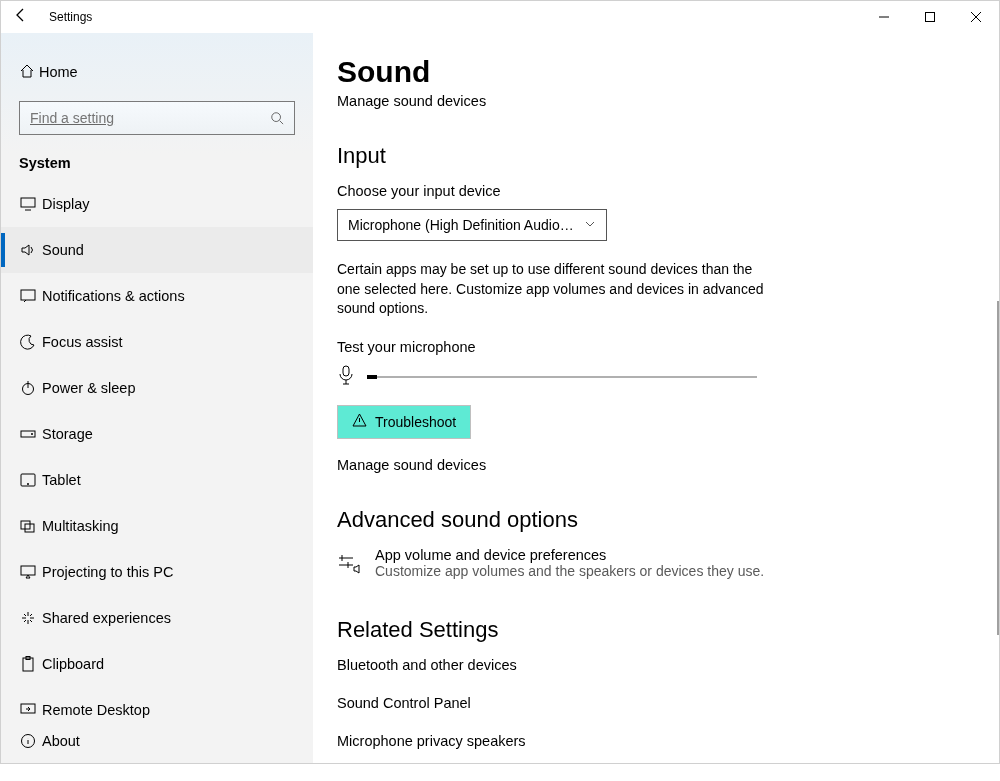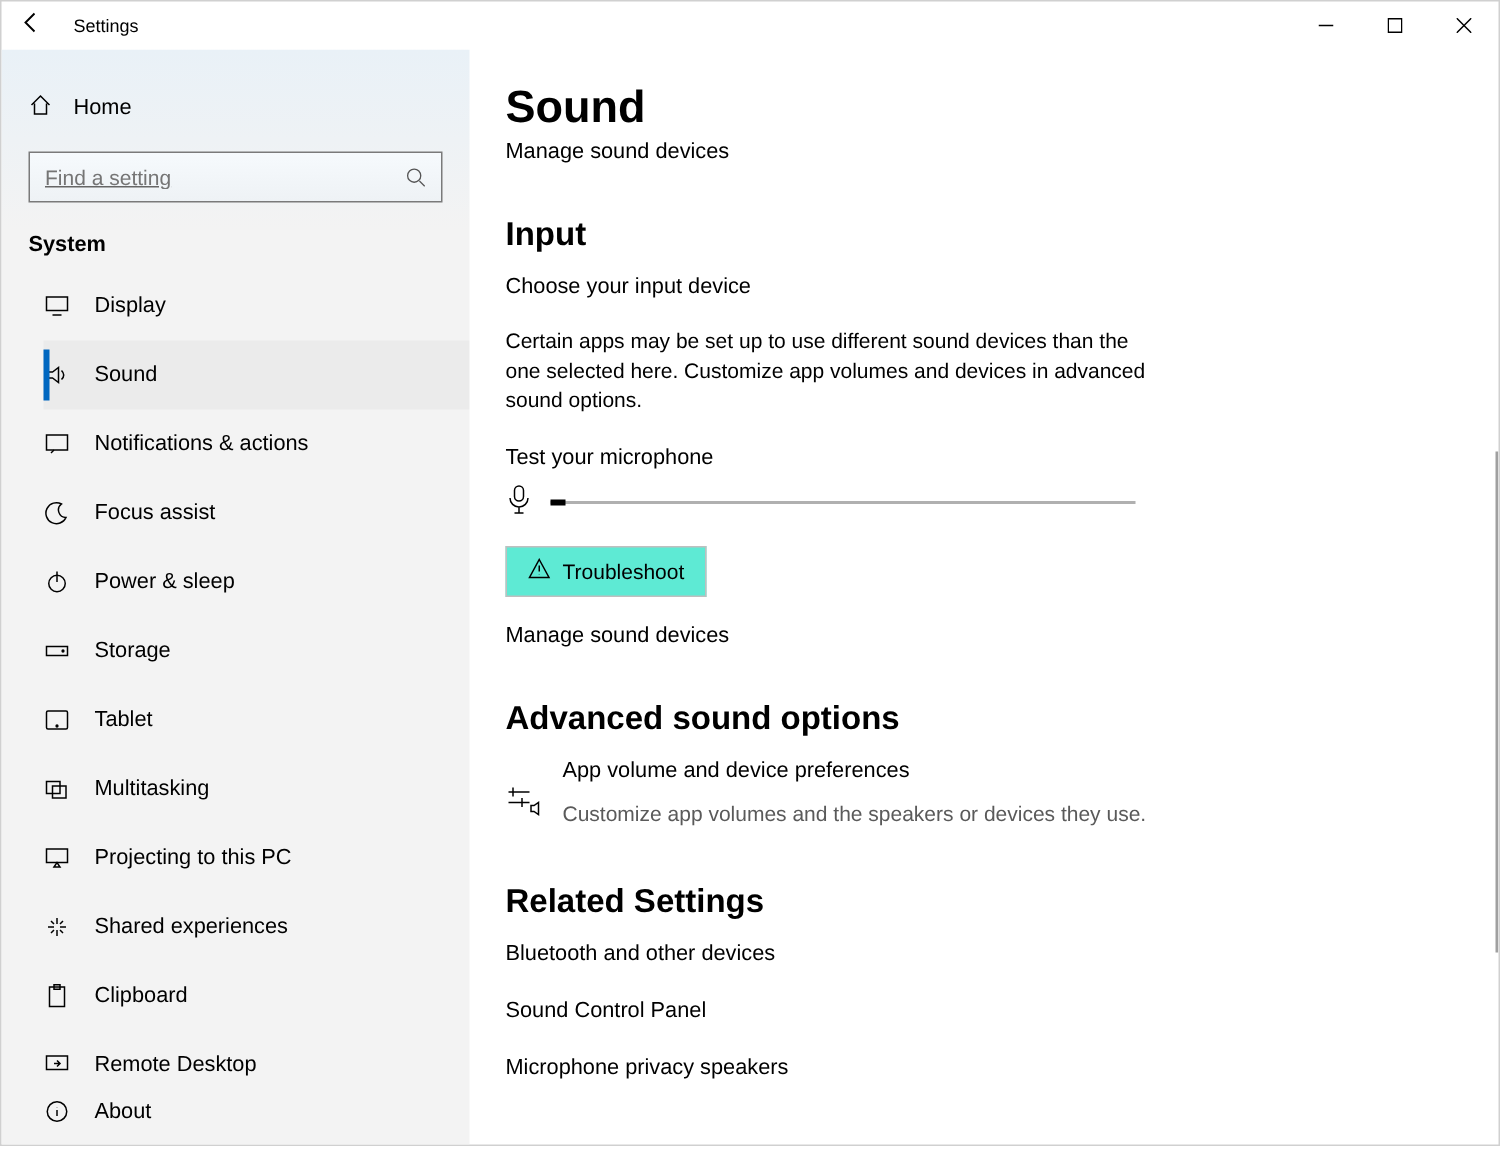--- a/index.html
+++ b/index.html
@@ -6,48 +6,48 @@
   html, body { width: 1000px; height: 781px; overflow: hidden; background: #fff; color: #000; }
   .window { width: 1000px; height: 764px; display: flex; flex-direction: column; border: 1px solid #d0d0d0; }
   .titlebar { height: 32px; display: flex; align-items: center; }
   .titlebar-left { display: flex; align-items: center; padding-left: 12px; gap: 20px; flex: 1; }
   .titlebar-title { font-size: 12px; color: #000; }
   .titlebar-controls { display: flex; }
   .tbbtn { width: 46px; height: 32px; display: flex; align-items: center; justify-content: center; color:#000; }
   .tbbtn svg { width: 10px; height: 10px; }
   .body { display: flex; flex: 1; overflow: hidden; }
   .sidebar { width: 312px; background: linear-gradient(to bottom, #e9f1f7 0%, #f3f3f3 120px, #f3f3f3 100%); display: flex; flex-direction: column; padding-top: 18px; }
-  .home-row { display: flex; align-items: center; height: 42px; padding-left: 18px; gap: 14px; font-size: 14.5px; color:#000; }
+  .home-row { display: flex; align-items: center; height: 42px; padding-left: 18px; gap: 4px; font-size: 14.5px; color:#000; }
   .search-wrap { padding: 8px 18px 0 18px; }
   .search { display:flex; align-items:center; height: 34px; border: 1px solid #7a7a7a; background: linear-gradient(to bottom,#f6fafd,#eef2f5); }
   .search input { flex:1; border:none; background:transparent; padding:0 10px; font-size:14px; color:#666; outline:none;text-decoration:underline; }
   .search-btn { width:34px; display:flex; align-items:center; justify-content:center; color:#555; }
   .section-title { font-weight: 600; font-size: 14.5px; padding: 20px 0 10px 18px; color:#000; }
   .navlist { display:flex; flex-direction:column; }
-  .navitem { display:flex; align-items:center; height:46px; gap:16px; font-size:14.5px; color:#000; position:relative;margin-left:28px; }
+  .navitem { display:flex; align-items:center; height:46px; padding-left:18px; gap:5px; font-size:14.5px; color:#000; position:relative; }
   .navitem .icon { width:18px; display:flex; justify-content:center; color:#000; }
   .navitem.active::before { content:""; position:absolute; left:0; top:6px; bottom:6px; width:4px; background:#0067c0; }
   .navitem.active { background: rgba(0,0,0,0.03); }
   .content { flex:1; overflow-y:auto; padding: 22px 24px 0 24px; position:relative; }
   .content::-webkit-scrollbar { width:2px; }
   .page-title { font-size: 30px; font-weight: 600; margin-bottom: 2px; }
   .page-sub { font-size:14px; color:#000; margin-bottom:28px; }
-  .h2 { font-size:22px; font-weight:700; margin:20px 0 14px 0; }
+  .h2 { font-size:22px; font-weight:400; margin:20px 0 14px 0; }
   .label { font-size:14.5px; margin-bottom:10px; color:#000; }
   .dropdown { width:270px; height:32px; border:1px solid #555; display:flex; align-items:center; padding:0 10px; font-size:14px; justify-content:space-between; color:#000; }
   .dropdown .chev { color:#555; }
   .note { font-size:14px; color:#000; max-width:430px; line-height:1.4; margin-top:19px; }
   .linklike { font-size:14.5px; color:#000; margin-top:14px; }
   .mic-row { display:flex; align-items:center; gap:12px; margin-top:8px; }
   .mic-bar { position:relative; width:390px; height:2px; background:#b0b0b0; }
   .mic-bar-fill { position:absolute; left:0; top:-1px; width:10px; height:4px; background:#000; }
   .button { display:inline-flex; align-items:center; gap:8px; height:34px; background:#5eead4; border:1px solid #bfbfbf; padding:0 14px; font-size:14px; margin-top:16px; }
   .adv-row { display:flex; gap:14px; align-items:flex-end; margin-top:8px; }
   .adv-row .txt .t1 { font-size:14.5px; font-weight:500; }
-  .adv-row .txt .t2 { font-size:14px; color:#5a5a5a;margin-top:12px; }
+  .adv-row .txt .t2 { font-size:14px; color:#5a5a5a; }
   .related-link { font-size:14.5px; color:#000; margin-top:10px; }
   .scroll-indicator { position:absolute; right:0; top:268px; bottom:128px; width:2px; background:#a0a0a0; }
   svg { stroke: currentColor; fill: none; stroke-width:1; }
 </style>
 </head>
 <body>
 
 <div class="window">
   <div class="titlebar">
     <div class="titlebar-left">
@@ -218,20 +218,26 @@
       </div>
     </div>
 
     <div class="content">
       <div class="scroll-indicator"></div>
       <div class="page-title">Sound</div>
       <div class="page-sub linklike" style="margin-top:4px;">Manage sound devices</div>
 
       <div class="h2" style="margin-top:34px;">Input</div>
       <div class="label">Choose your input device</div>
+      <div class="dropdown">
+        <span>Microphone (High Definition Audio…</span>
+        <span class="chev"><svg width="12" height="12" viewBox="0 0 12 12">
+              <path d="M2 4 L6 8 L10 4"></path>
+            </svg></span>
+      </div>
       <div class="note">Certain apps may be set up to use different sound devices than the one selected here. Customize app volumes and devices in advanced sound options.</div>
 
       <div class="label" style="margin-top:20px;">Test your microphone</div>
       <div class="mic-row">
         <span>
           <svg width="18" height="20" viewBox="0 0 18 20">
               <rect x="6" y="1" width="6" height="10" rx="3"></rect>
               <path d="M3 9 A6 6 0 0 0 15 9 M9 15 V19 M6 19 H12"></path>
             </svg>
         </span>

